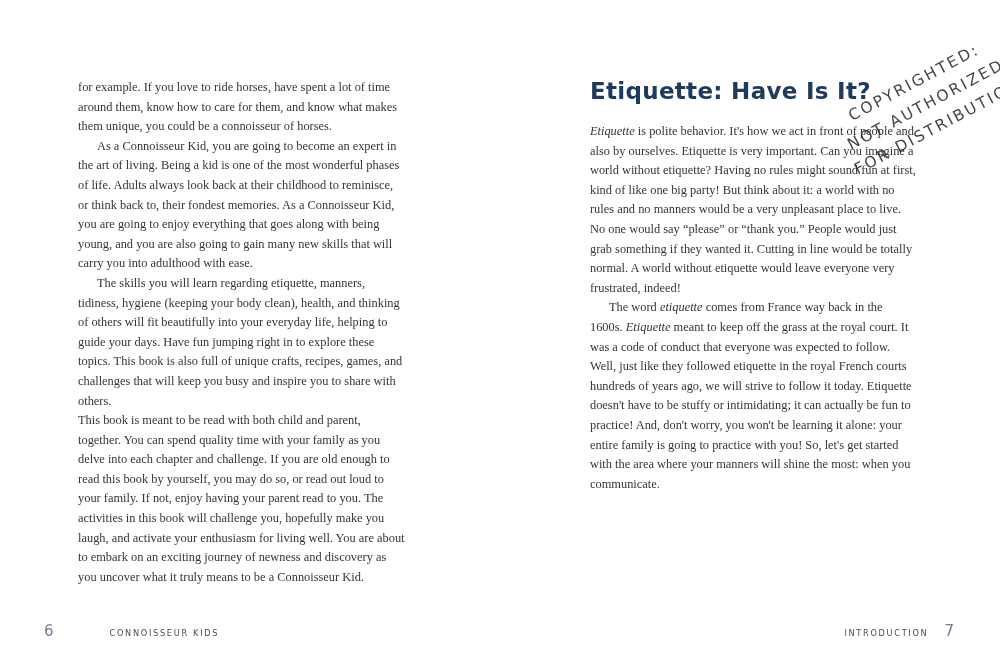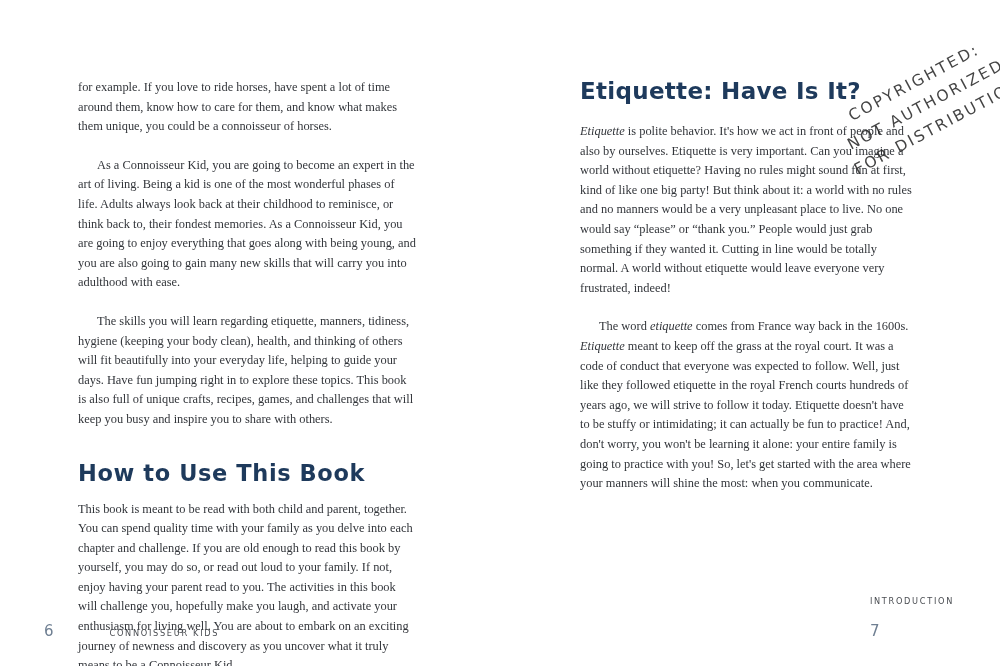--- a/index.html
+++ b/index.html
@@ -13,20 +13,21 @@
     position: relative;
     overflow: hidden;
     font-family: "Liberation Serif", serif;
     color: #2f3134;
   }
 
   .spread {
     position: absolute;
     inset: 0;
     display: flex;
+    gap: 20px;
   }
 
   .page {
     position: relative;
     width: 500px;
     height: 666px;
     box-sizing: border-box;
   }
 
   .page-left  { padding: 78px 84px 0 78px; }
@@ -37,21 +38,20 @@
     font-size: 12.4px;
     line-height: 19.6px;
     color: #32353a;
     text-align: left;
   }
   .body-col p {
     margin: 0;
   }
   .body-col p.indent {
     text-indent: 19px;
-    margin-top: 19px;
   }
 
   
   .heading {
     font-family: "DejaVu Sans", sans-serif;
     color: #1e3a5c;
     font-weight: bold;
     letter-spacing: 0.6px;
   }
   .heading-left {
@@ -70,21 +70,21 @@
   
   .footer {
     position: absolute;
     bottom: 26px;
     display: flex;
     align-items: baseline;
     gap: 16px;
     font-family: "DejaVu Sans", sans-serif;
   }
   .footer-left  { left: 44px; }
-  .footer-right { right: 46px; flex-direction: column; }
+  .footer-right { right: 46px; flex-direction: row; }
 
   .folio {
     color: #6f7f92;
     font-size: 15px;
     font-family: "DejaVu Sans", sans-serif;
     font-weight: normal;
   }
   .running-head {
     color: #4a4d52;
     font-size: 8.2px;
@@ -127,21 +127,20 @@
 
 <div class="spread">
 
   <div class="page page-left">
     <div class="body-col">
       <p>for example. If you love to ride horses, have spent a lot of time around them, know how to care for them, and know what makes them unique, you could be a connoisseur of horses.</p>
       <p class="indent">As a Connoisseur Kid, you are going to become an expert in the art of living. Being a kid is one of the most wonderful phases of life. Adults always look back at their childhood to reminisce, or think back to, their fondest memories. As a Connoisseur Kid, you are going to enjoy everything that goes along with being young, and you are also going to gain many new skills that will carry you into adulthood with ease.</p>
       <p class="indent">The skills you will learn regarding etiquette, manners, tidiness, hygiene (keeping your body clean), health, and thinking of others will fit beautifully into your everyday life, helping to guide your days. Have fun jumping right in to explore these topics. This book is also full of unique crafts, recipes, games, and challenges that will keep you busy and inspire you to share with others.</p>
     </div>
 
-    <h2 class="heading heading-left">How to Use This Book</h2>
 
     <div class="body-col">
       <p>This book is meant to be read with both child and parent, together. You can spend quality time with your family as you delve into each chapter and challenge. If you are old enough to read this book by yourself, you may do so, or read out loud to your family. If not, enjoy having your parent read to you. The activities in this book will challenge you, hopefully make you laugh, and activate your enthusiasm for living well. You are about to embark on an exciting journey of newness and discovery as you uncover what it truly means to be a Connoisseur Kid.</p>
     </div>
 
     <div class="footer footer-left">
       <span class="folio">6</span>
       <span class="running-head">Connoisseur Kids</span>
     </div>
   </div>

